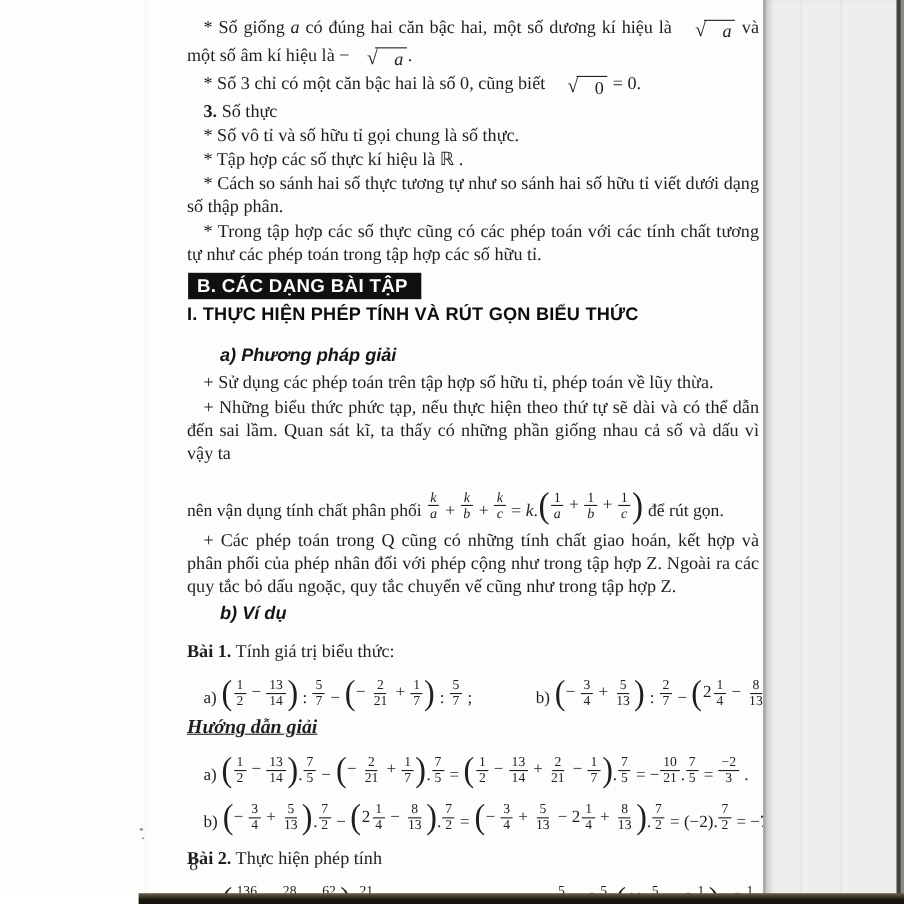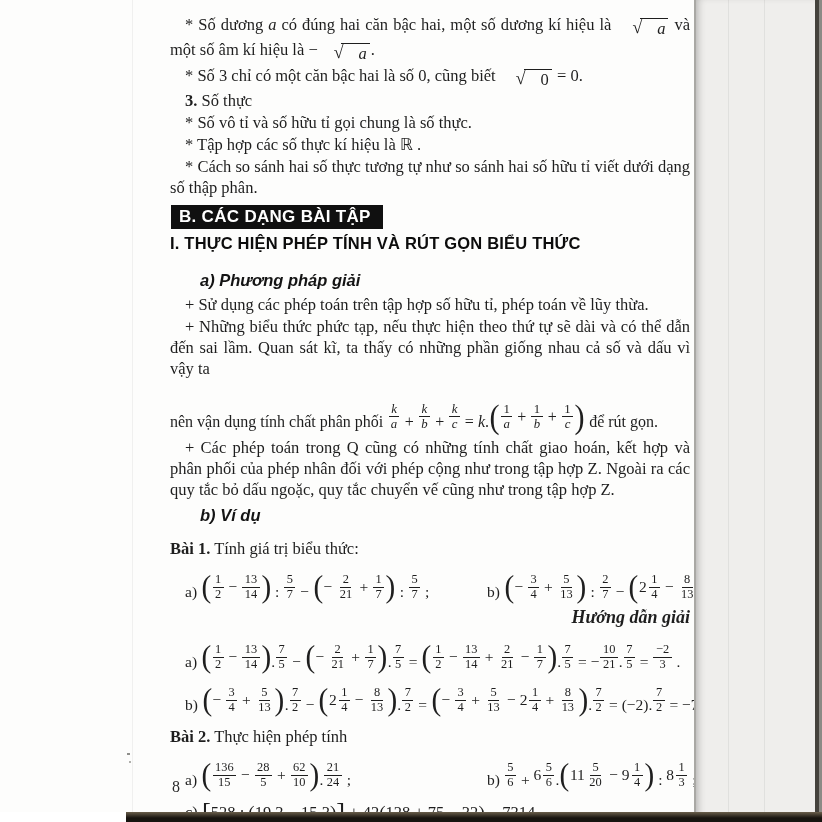--- a/index.html
+++ b/index.html
@@ -25,21 +25,21 @@
 
   p.base{font-size:16.5px;line-height:21px;text-align:justify;text-indent:15px;margin:0 0 1px;}
   .banner{display:inline-block;margin:6px 0 4px 1px;padding:4px 12px 5px 8px;
           background:var(--banner-bg);color:var(--banner-text);
           font:bold 17px/15px "Liberation Sans","DejaVu Sans",sans-serif;letter-spacing:.3px;}
   .heading-i{font:bold 16.5px/21px "Liberation Sans","DejaVu Sans",sans-serif;color:#0c0c0c;
              margin:0 0 6px;letter-spacing:.2px;}
   .sublabel{font:italic bold 16.5px/21px "Liberation Sans","DejaVu Sans",sans-serif;color:#141414;
             margin:16px 0 3px 30px;}
   .sublabel.ex{margin:5px 0 4px 30px;}
-  .hdg{font:italic bold 18px/24px "Liberation Serif","DejaVu Serif",serif;text-align:right;margin:2px 0 2px;}
+  .hdg{font:italic bold 18px/24px "Liberation Serif","DejaVu Serif",serif;text-align:left;margin:2px 0 2px;text-decoration:underline;}
 
   .mpar{font-size:16.5px;line-height:21px;margin:12px 0 2px;}
   .mline{display:flex;align-items:flex-end;flex-wrap:nowrap;font-size:15.5px;min-height:40px;margin:2px 0 3px;}
   .mline .mt,.mline .mbold,.mline .mit{white-space:pre;}
   .formula-line{margin:4px 0 6px;font-size:16px;}
   .exrow{display:flex;align-items:center;margin:2px 0 4px 15px;column-gap:16px;}
   .exrow .mline{margin:0;}
   .exrow .col1{min-width:286px;}
   .solrow{margin-left:15px;}
   .crow{margin:3px 0 0 15px;font-size:16.5px;min-height:30px;}
@@ -61,35 +61,36 @@
   .bigb{font-size:1.6em;line-height:0;font-family:"Liberation Serif",serif;}
   .sq{display:inline-flex;align-items:flex-start;vertical-align:-3px;margin:0 1px;}
   .rad{font-size:1.08em;line-height:1.05;}
   .rc{border-top:1.4px solid currentColor;line-height:1.2;padding:0 3px 0 2px;margin-left:-2px;}
   .page-num{position:absolute;left:172px;top:778px;font-size:16px;color:#2b2b2b;}
 </style>
 </head>
 <body>
 
 <div class="content">
-  <p class="base"><span class="mt">* Số dương </span><span class="mit">a</span><span class="mt"> có đúng hai căn bậc hai, một số dương kí hiệu là </span><span class="sq">
+  <p class="base"><span class="mt">* Số giống </span><span class="mit">a</span><span class="mt"> có đúng hai căn bậc hai, một số dương kí hiệu là </span><span class="sq">
         <span class="rad">√</span>
         <span class="rc it">a</span>
       </span><span class="mt"> và một số âm kí hiệu là −</span><span class="sq">
         <span class="rad">√</span>
         <span class="rc it">a</span>
       </span><span class="mt">.</span></p>
   <p class="base"><span class="mt">* Số 3 chỉ có một căn bậc hai là số 0, cũng biết </span><span class="sq">
         <span class="rad">√</span>
         <span class="rc">0</span>
       </span><span class="mt"> = 0.</span></p>
   <p class="base"><span class="mbold">3.</span><span class="mt"> Số thực</span></p>
   <p class="base"><span class="mt">* Số vô tỉ và số hữu tỉ gọi chung là số thực.</span></p>
   <p class="base"><span class="mt">* Tập hợp các số thực kí hiệu là </span><span class="bbset">ℝ</span><span class="mt"> .</span></p>
   <p class="base"><span class="mt">* Cách so sánh hai số thực tương tự như so sánh hai số hữu tỉ viết dưới dạng số thập phân.</span></p>
+  <p class="base"><span class="mt">* Trong tập hợp các số thực cũng có các phép toán với các tính chất tương tự như các phép toán trong tập hợp các số hữu tỉ.</span></p>
 
   <div>
     <span class="banner">B. CÁC DẠNG BÀI TẬP</span>
   </div>
   <div class="heading-i">I. THỰC HIỆN PHÉP TÍNH VÀ RÚT GỌN BIỂU THỨC</div>
 
   <div class="sublabel">a) Phương pháp giải</div>
   <p class="base"><span class="mt">+ Sử dụng các phép toán trên tập hợp số hữu tỉ, phép toán về lũy thừa.</span></p>
   <p class="base" style="margin-bottom:12px"><span class="mt">+ Những biểu thức phức tạp, nếu thực hiện theo thứ tự sẽ dài và có thể dẫn đến sai lầm. Quan sát kĩ, ta thấy có những phần giống nhau cả số và dấu vì vậy ta</span></p>
   <div class="mline formula-line">

